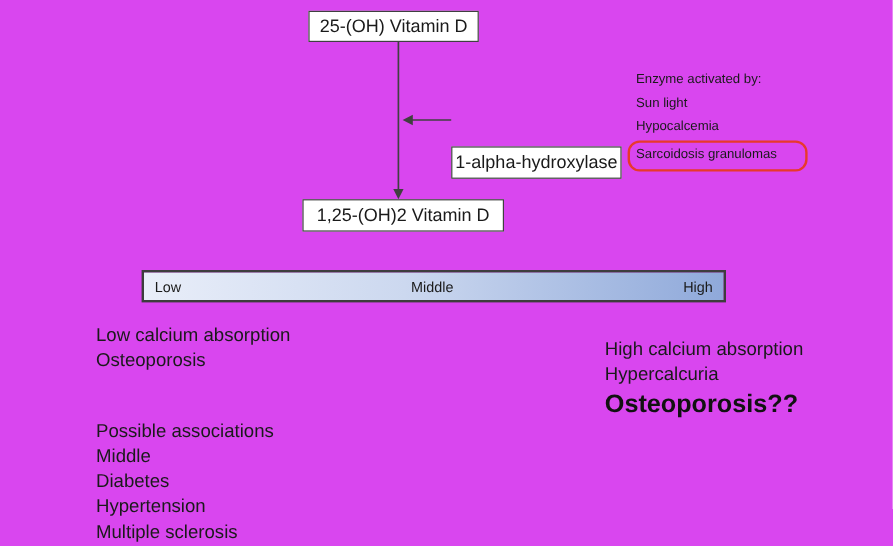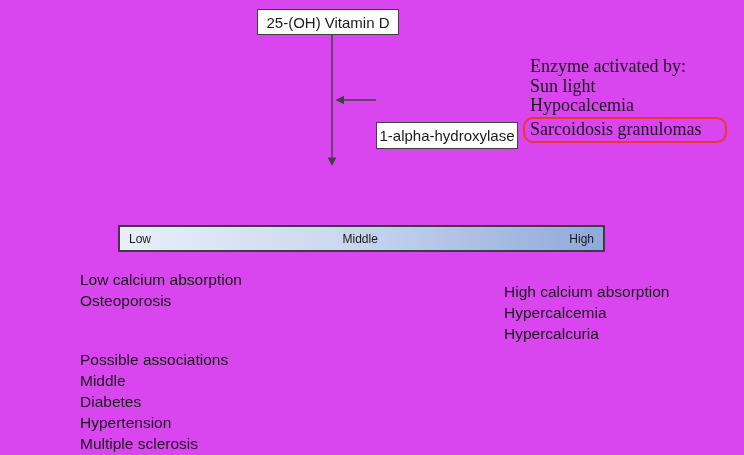--- a/index.html
+++ b/index.html
@@ -10,23 +10,22 @@
   .box{
     position:absolute;background:#fff;border:1.5px solid #404040;
     display:flex;align-items:center;justify-content:center;
     font-size:15px;white-space:nowrap;box-sizing:border-box;
   }
   .top-box{left:257px;top:9px;width:142px;height:26px;}
   .enzyme-box{left:376px;top:86px;width:142px;height:27px;margin-top:36px;}
   .bottom-box{left:252px;top:166px;width:168px;height:27px;}
   .arrows{position:absolute;left:0;top:0;pointer-events:none;}
   .enzyme-info{
-    position:absolute;left:530px;top:57px;font-size:18px;line-height:19.5px;
+    position:absolute;left:530px;top:57px;font-size:11px;line-height:19.5px;
     white-space:nowrap;
-    font-family:Liberation Serif, serif;
   }
   .highlight{
     display:inline-block;border:2.5px solid #e8392b;border-radius:10px;
     padding:1px 24px 2px 5px;margin:1px 0 0 -7px;
   }
   .scale-bar{
     position:absolute;left:118px;top:225px;width:487px;height:27px;
     box-sizing:border-box;border:2px solid #3d3d3d;
     background:linear-gradient(to right,#e9eef9 0%,#ccd8ef 45%,#8fa9da 100%);
     display:flex;align-items:center;justify-content:space-between;
@@ -60,20 +59,21 @@
 
   <div class="enzyme-info">
     <div>Enzyme activated by:</div>
     <div>Sun light</div>
     <div>Hypocalcemia</div>
     <div>
       <span class="highlight">Sarcoidosis granulomas</span>
     </div>
   </div>
 
+  <div class="box bottom-box">1,25-(OH)2 Vitamin D</div>
 
   <div class="scale-bar">
     <span>Low</span>
     <span>Middle</span>
     <span>High</span>
   </div>
 
   <div class="text-block low-effects">
     <div>Low calcium absorption</div>
     <div>Osteoporosis</div>
@@ -82,17 +82,17 @@
   <div class="text-block associations">
     <div>Possible associations</div>
     <div>Middle</div>
     <div>Diabetes</div>
     <div>Hypertension</div>
     <div>Multiple sclerosis</div>
   </div>
 
   <div class="text-block high-effects">
     <div>High calcium absorption</div>
-    <div>Hypercalcemia</div>
     <div>Hypercalcuria</div>
+    <div class="emphasis">Osteoporosis??</div>
   </div>
 
 </div>
 
 </body></html>

